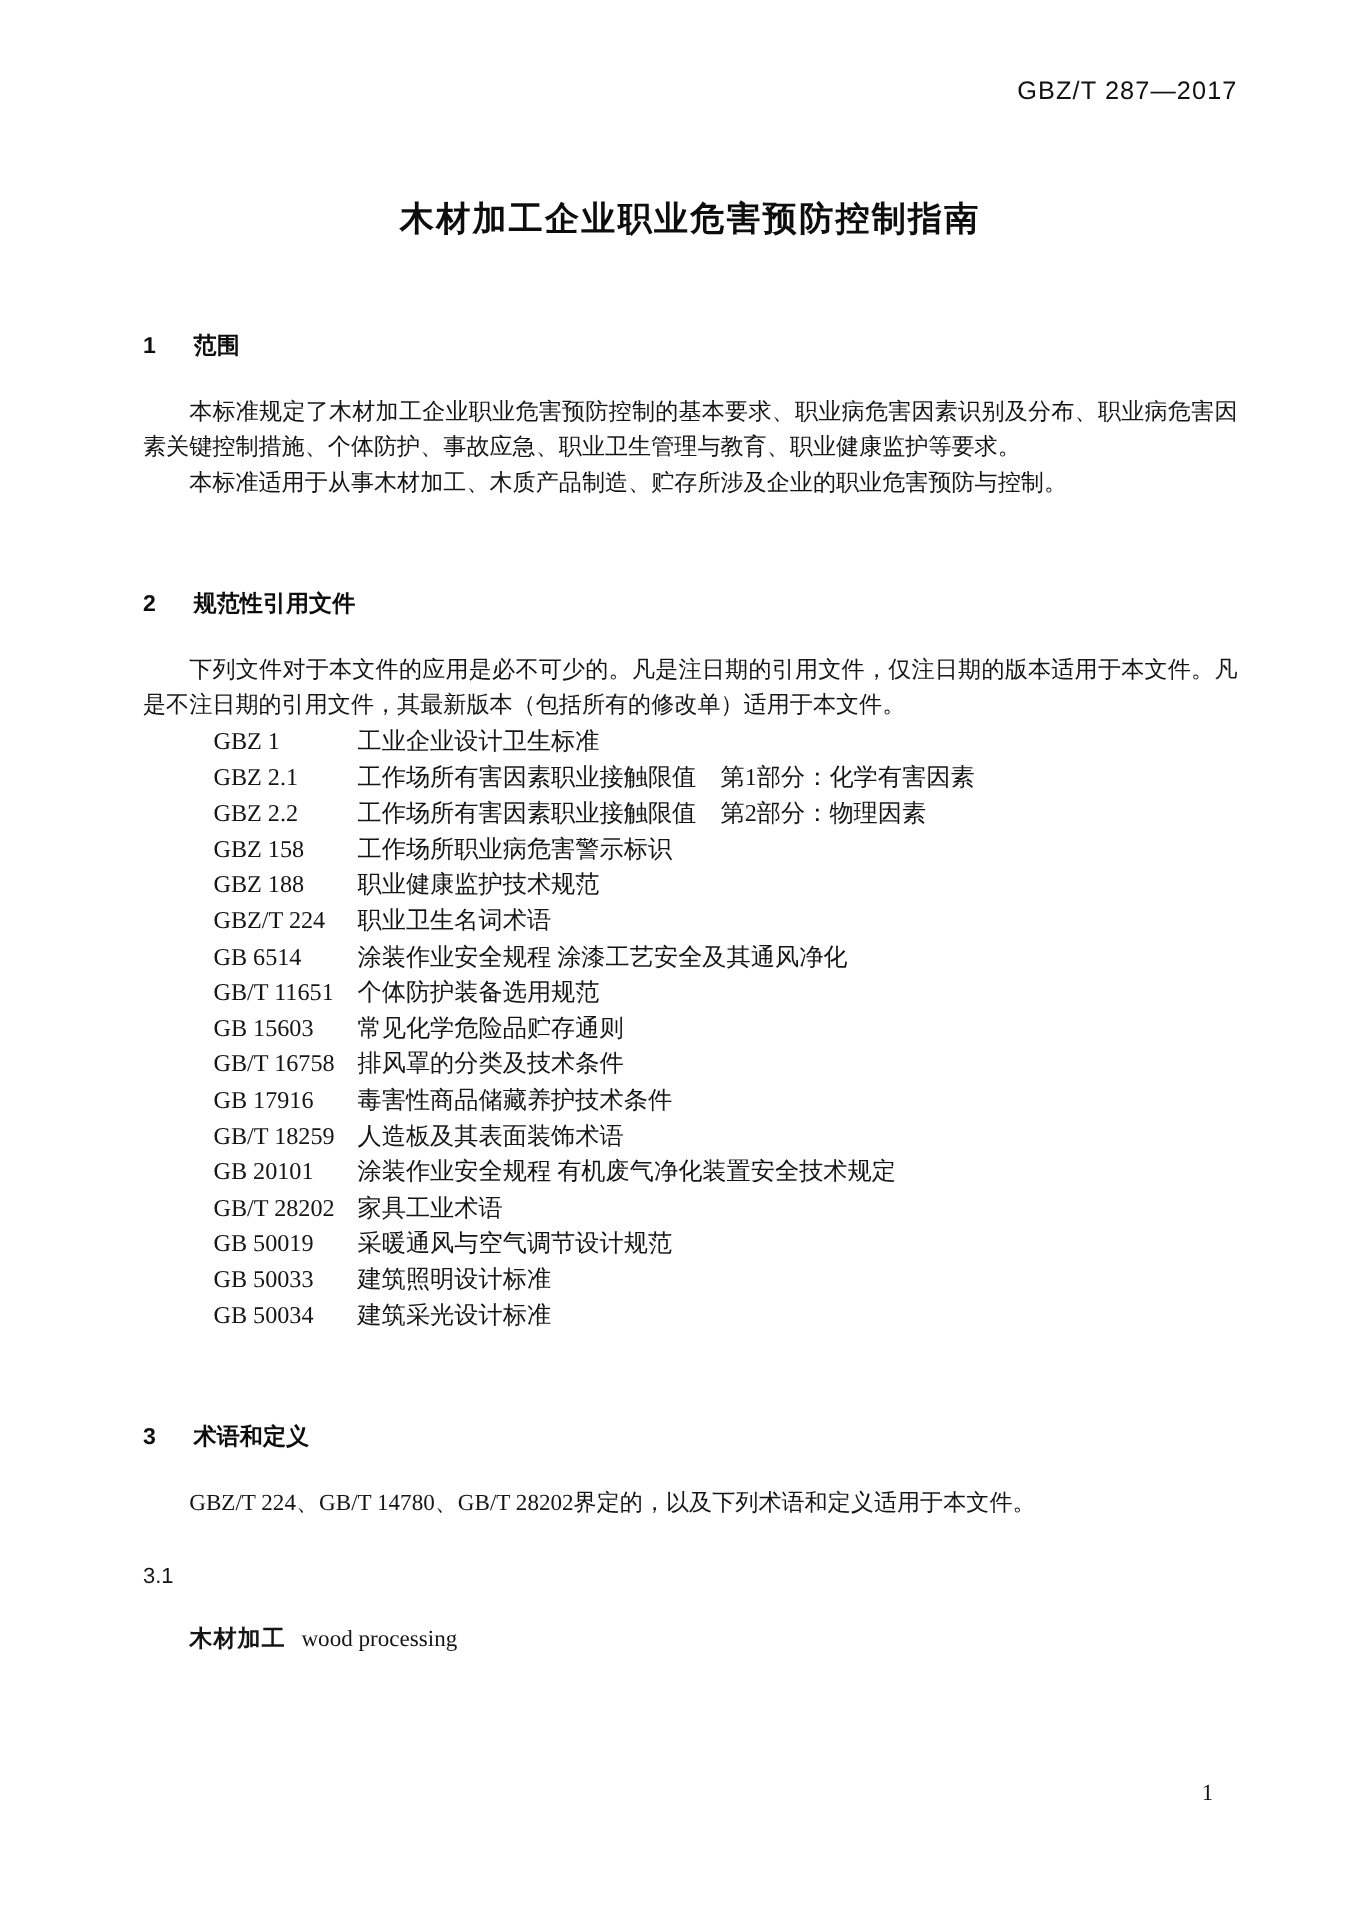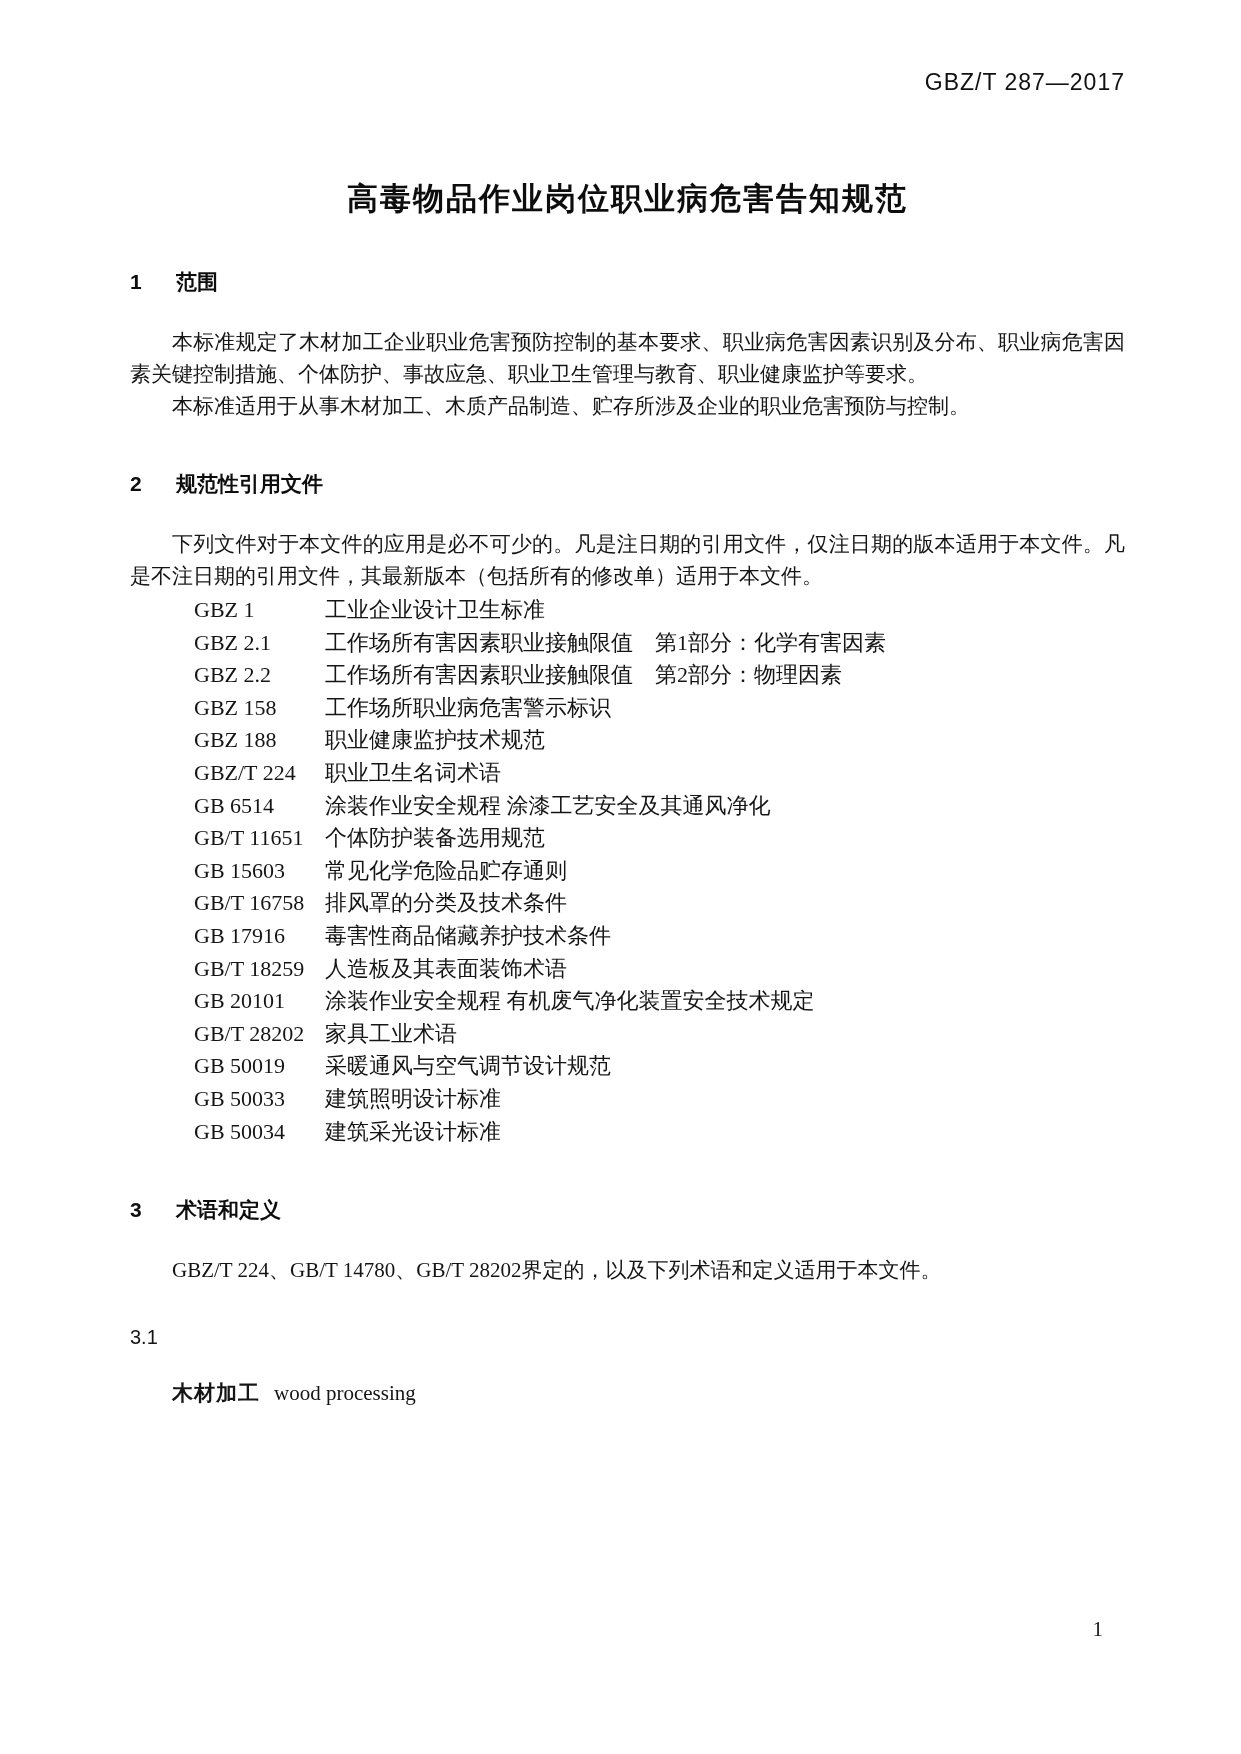--- a/index.html
+++ b/index.html
@@ -28,21 +28,21 @@
   .doc-title{
     margin-top:82px;
     text-align:center;
     font-family:"Liberation Sans","DejaVu Sans",sans-serif;
     font-weight:bold;
     font-size:31px;
     letter-spacing:2px;
     color:#0d0d0d;
   }
   .section-heading{
-    margin-top:48px;
+    margin-top:80px;
     font-family:"Liberation Sans","DejaVu Sans",sans-serif;
     font-weight:bold;
     font-size:21px;
     color:#0d0d0d;
   }
   .section-heading .sec-num{
     display:inline-block;
     min-width:22px;
     margin-right:24px;
   }
@@ -97,21 +97,21 @@
   }
 </style>
 </head>
 <body>
 
 <div class="page">
   <div class="content">
 
     <div class="doc-header">GBZ/T 287—2017</div>
 
-    <div class="doc-title">高毒物品作业岗位职业病危害告知规范</div>
+    <div class="doc-title">木材加工企业职业危害预防控制指南</div>
 
     <div class="section-heading">
       <span class="sec-num">1</span><span>范围</span>
     </div>
     <p class="body-para first-para">本标准规定了木材加工企业职业危害预防控制的基本要求、职业病危害因素识别及分布、职业病危害因素关键控制措施、个体防护、事故应急、职业卫生管理与教育、职业健康监护等要求。</p>
     <p class="body-para">本标准适用于从事木材加工、木质产品制造、贮存所涉及企业的职业危害预防与控制。</p>
 
     <div class="section-heading">
       <span class="sec-num">2</span><span>规范性引用文件</span>
     </div>

